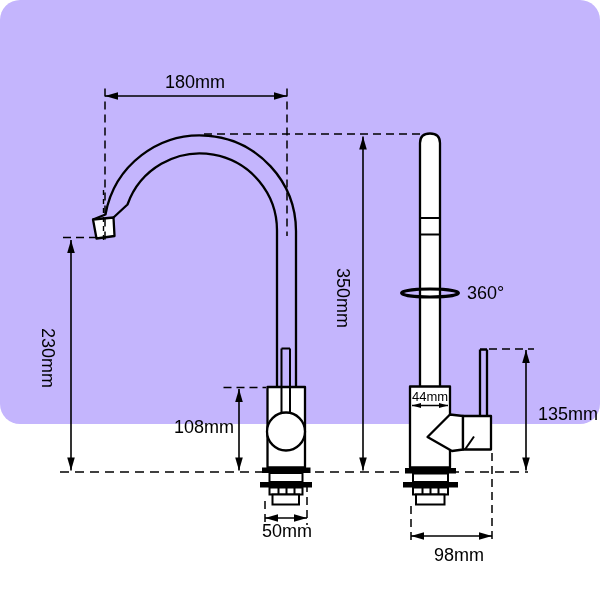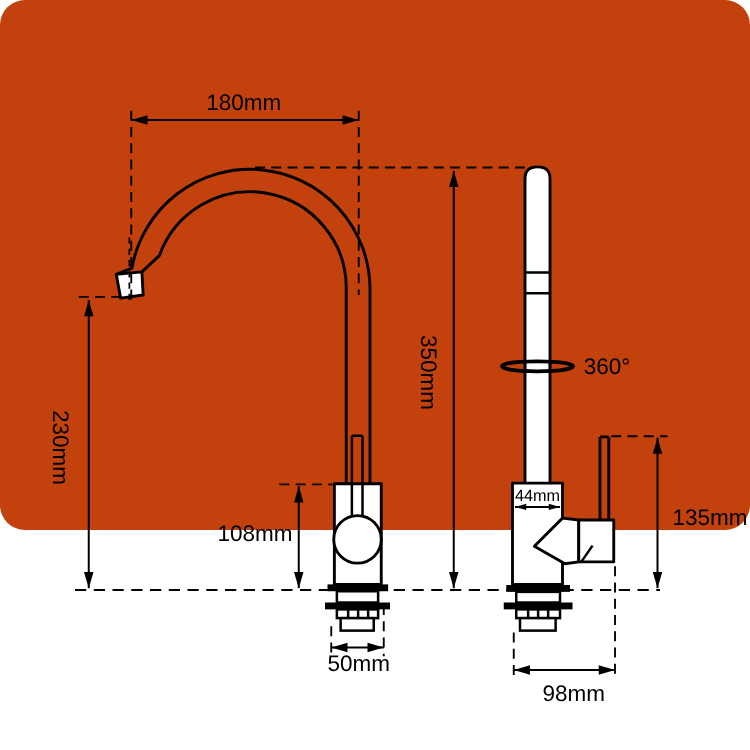--- a/index.html
+++ b/index.html
@@ -1,16 +1,16 @@
 <!DOCTYPE html>
 <html><head>
 <meta charset="utf-8">
 <style>
   html,body{margin:0;padding:0;background:#fff;width:600px;height:600px;overflow:hidden;}
-  .canvas{position:relative;width:600px;height:424px;background:#c2410c;border-radius:20px;}
+  .canvas{position:relative;width:600px;height:424px;background:#c4b5fd;border-radius:20px;}
   svg{display:block;}
   text{font-family:"Liberation Sans","DejaVu Sans",sans-serif;fill:#000;}
   .dim-label{font-size:18px;}
   .dim-label-sm{font-size:13px;}
   .outline{stroke:#000;stroke-width:2.3;fill:none;stroke-linejoin:round;stroke-linecap:butt;}
   .outline-w{stroke:#000;stroke-width:2.3;fill:#fff;stroke-linejoin:round;}
   .thin{stroke:#000;stroke-width:2;fill:none;}
   .thin-w{stroke:#000;stroke-width:2;fill:#fff;}
   .dim{stroke:#000;stroke-width:1.6;fill:none;}
   .dash{stroke:#000;stroke-width:1.5;fill:none;stroke-dasharray:8 5;}

